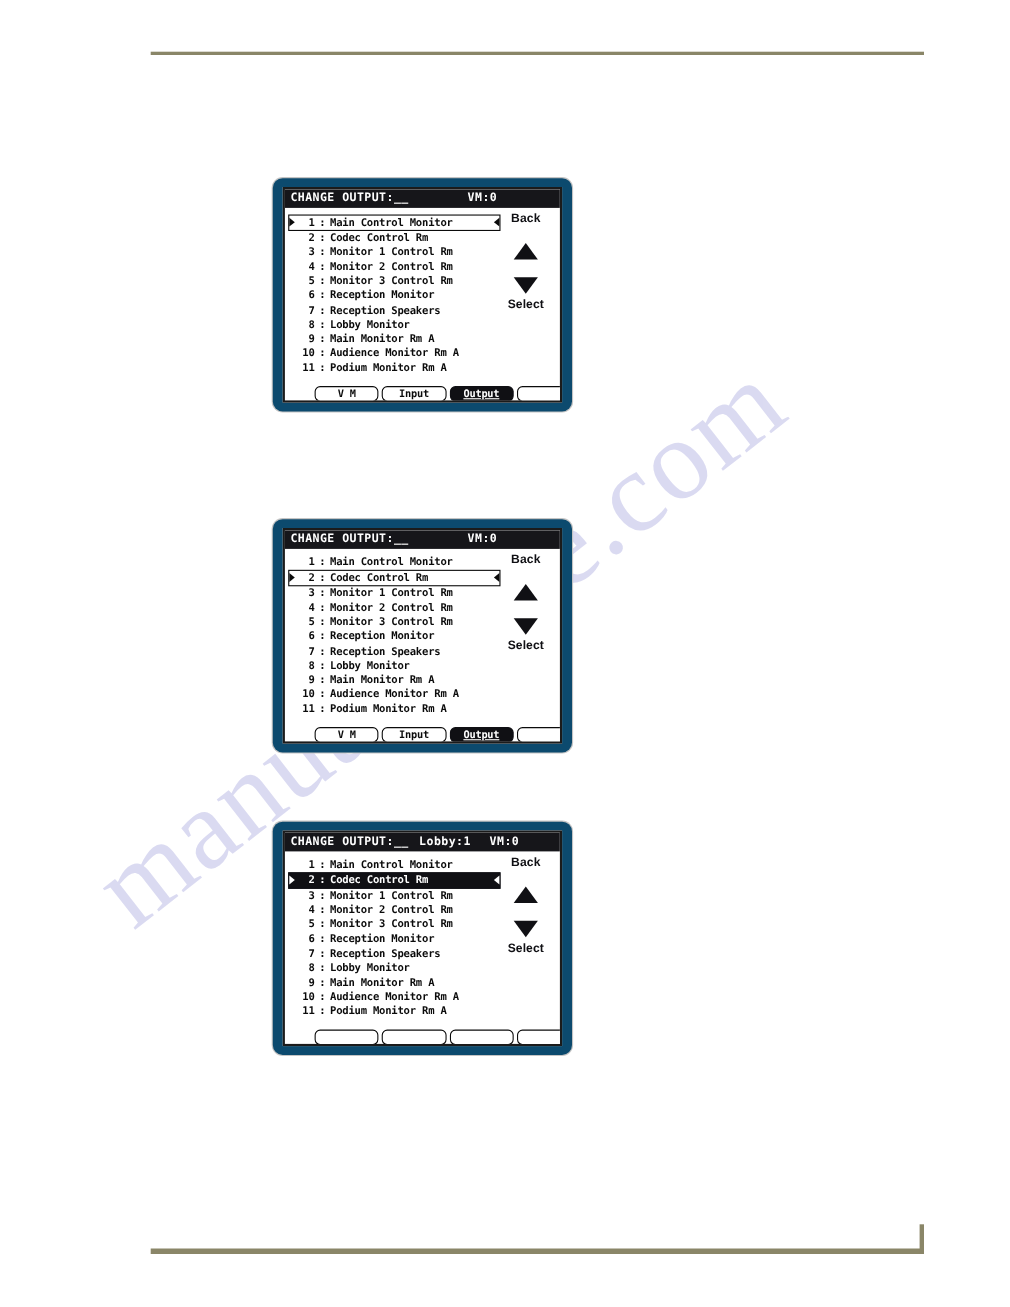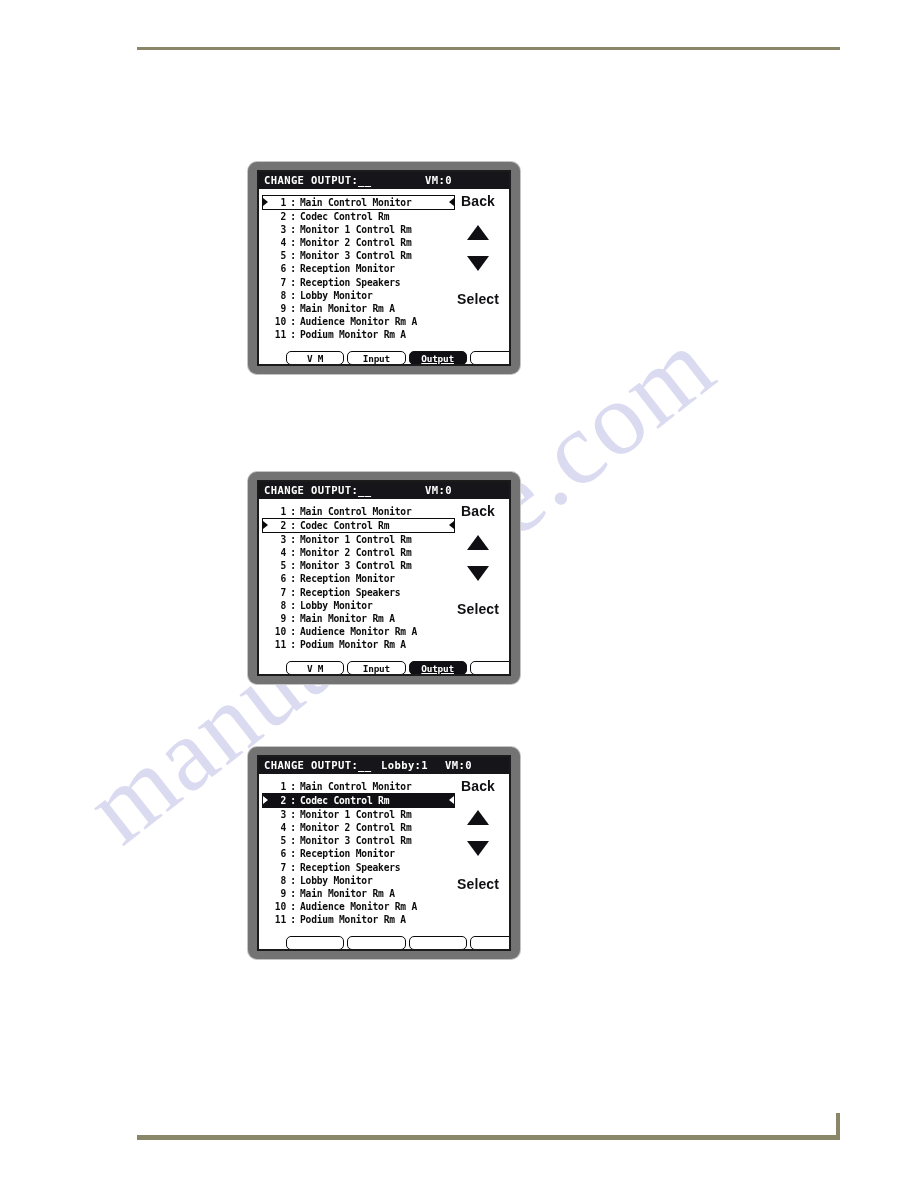--- a/index.html
+++ b/index.html
@@ -63,21 +63,21 @@
     color: #cdcdec;
     opacity: .72;
     white-space: nowrap;
   }
 
   
   .panel {
     position: absolute;
     width: 272px;
     height: 212px;
-    background: #737373;
+    background: #0c4a6e;
     border-radius: 9px;
     box-shadow: 0 0 0 1px #c4c4c4;
   }
   .panel.p1 { left: 248px; top: 162px; }
   .panel.p2 { left: 248px; top: 472px; }
   .panel.p3 { left: 248px; top: 747px; }
 
   .lcd {
     position: absolute;
     left: 9px;
@@ -196,27 +196,27 @@
   .sidekeys {
     position: absolute;
     right: 2px;
     top: 2px;
     width: 58px;
     height: 160px;
     text-align: center;
   }
   .sidekeys .sk-text {
     font-family: "Liberation Sans", sans-serif;
-    font-size: 14px;
+    font-size: 11px;
     font-weight: bold;
     color: #101014;
     letter-spacing: .1px;
   }
   .sidekeys .sk-back { margin-top: 2px; }
-  .sidekeys .sk-select { margin-top: 20px; }
+  .sidekeys .sk-select { margin-top: 4px; }
   .tri {
     width: 0; height: 0;
     margin: 0 auto;
   }
   .tri.up {
     margin-top: 16px;
     border-left: 11px solid transparent;
     border-right: 11px solid transparent;
     border-bottom: 15px solid #101014;
   }

